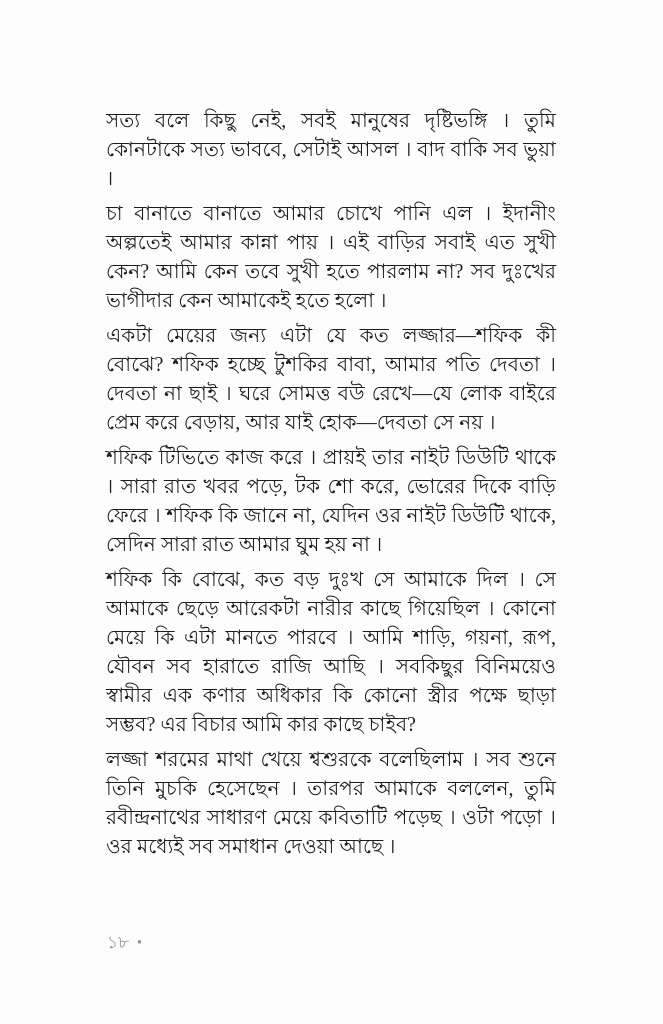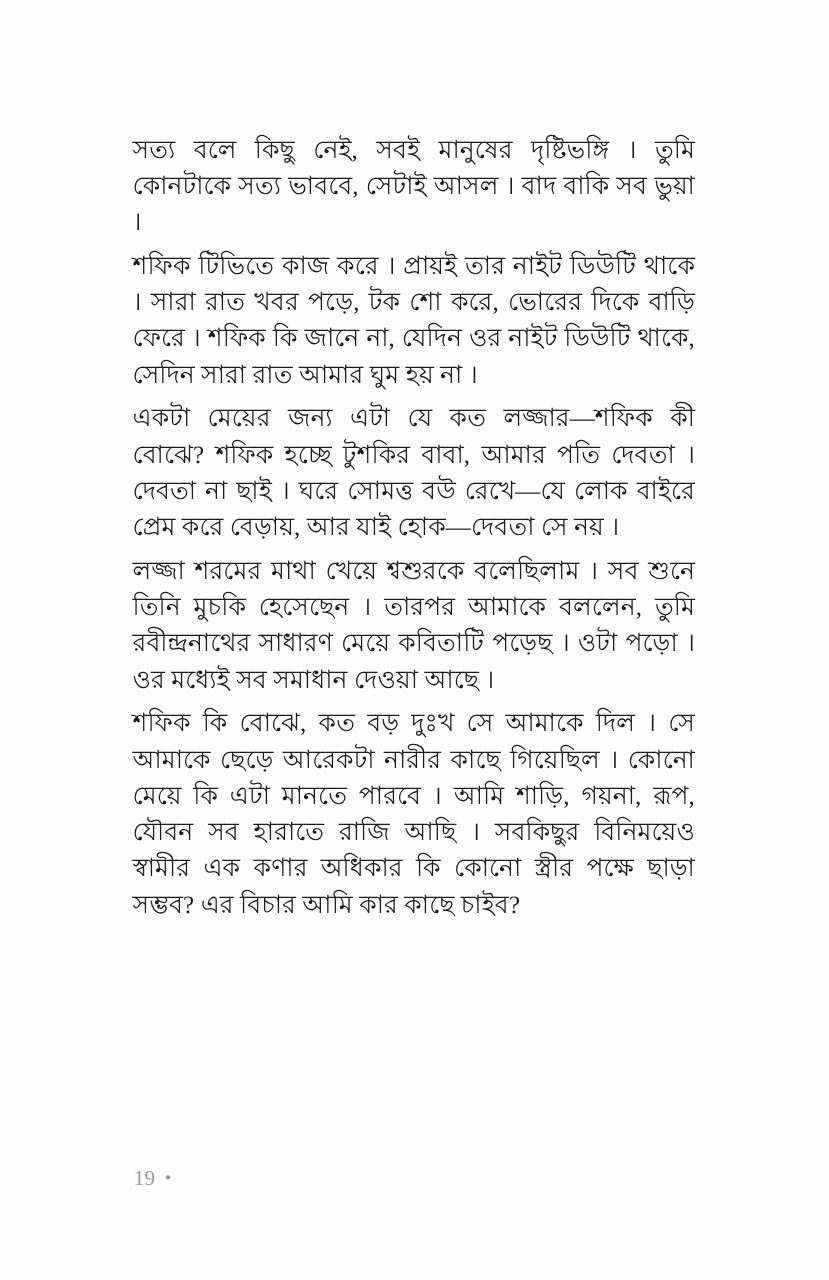--- a/index.html
+++ b/index.html
@@ -52,24 +52,25 @@
     color: #8f8f8f;
   }
 </style>
 </head>
 <body>
 
 <div class="book-page">
 
   <main class="text-block">
     <p>সত্য বলে কিছু নেই, সবই মানুষের দৃষ্টিভঙ্গি । তুমি কোনটাকে সত্য ভাববে, সেটাই আসল । বাদ বাকি সব ভুয়া ।</p>
+    <p>চা বানাতে বানাতে আমার চোখে পানি এল । ইদানীং অল্পতেই আমার কান্না পায় । এই বাড়ির সবাই এত সুখী কেন? আমি কেন তবে সুখী হতে পারলাম না? সব দুঃখের ভাগীদার কেন আমাকেই হতে হলো ।</p>
+    <p>একটা মেয়ের জন্য এটা যে কত লজ্জার—শফিক কী বোঝে? শফিক হচ্ছে টুশকির বাবা, আমার পতি দেবতা । দেবতা না ছাই । ঘরে সোমত্ত বউ রেখে—যে লোক বাইরে প্রেম করে বেড়ায়, আর যাই হোক—দেবতা সে নয় ।</p>
     <p>শফিক টিভিতে কাজ করে । প্রায়ই তার নাইট ডিউটি থাকে । সারা রাত খবর পড়ে, টক শো করে, ভোরের দিকে বাড়ি ফেরে । শফিক কি জানে না, যেদিন ওর নাইট ডিউটি থাকে, সেদিন সারা রাত আমার ঘুম হয় না ।</p>
-    <p>একটা মেয়ের জন্য এটা যে কত লজ্জার—শফিক কী বোঝে? শফিক হচ্ছে টুশকির বাবা, আমার পতি দেবতা । দেবতা না ছাই । ঘরে সোমত্ত বউ রেখে—যে লোক বাইরে প্রেম করে বেড়ায়, আর যাই হোক—দেবতা সে নয় ।</p>
+    <p>শফিক কি বোঝে, কত বড় দুঃখ সে আমাকে দিল । সে আমাকে ছেড়ে আরেকটা নারীর কাছে গিয়েছিল । কোনো মেয়ে কি এটা মানতে পারবে । আমি শাড়ি, গয়না, রূপ, যৌবন সব হারাতে রাজি আছি । সবকিছুর বিনিময়েও স্বামীর এক কণার অধিকার কি কোনো স্ত্রীর পক্ষে ছাড়া সম্ভব? এর বিচার আমি কার কাছে চাইব?</p>
     <p>লজ্জা শরমের মাথা খেয়ে শ্বশুরকে বলেছিলাম । সব শুনে তিনি মুচকি হেসেছেন । তারপর আমাকে বললেন, তুমি রবীন্দ্রনাথের সাধারণ মেয়ে কবিতাটি পড়েছ । ওটা পড়ো । ওর মধ্যেই সব সমাধান দেওয়া আছে ।</p>
-    <p>শফিক কি বোঝে, কত বড় দুঃখ সে আমাকে দিল । সে আমাকে ছেড়ে আরেকটা নারীর কাছে গিয়েছিল । কোনো মেয়ে কি এটা মানতে পারবে । আমি শাড়ি, গয়না, রূপ, যৌবন সব হারাতে রাজি আছি । সবকিছুর বিনিময়েও স্বামীর এক কণার অধিকার কি কোনো স্ত্রীর পক্ষে ছাড়া সম্ভব? এর বিচার আমি কার কাছে চাইব?</p>
   </main>
 
   <footer class="page-footer">
-    <span>19</span>
+    <span>১৮</span>
     <span class="dot">•</span>
   </footer>
 
 </div>
 
 </body></html>

